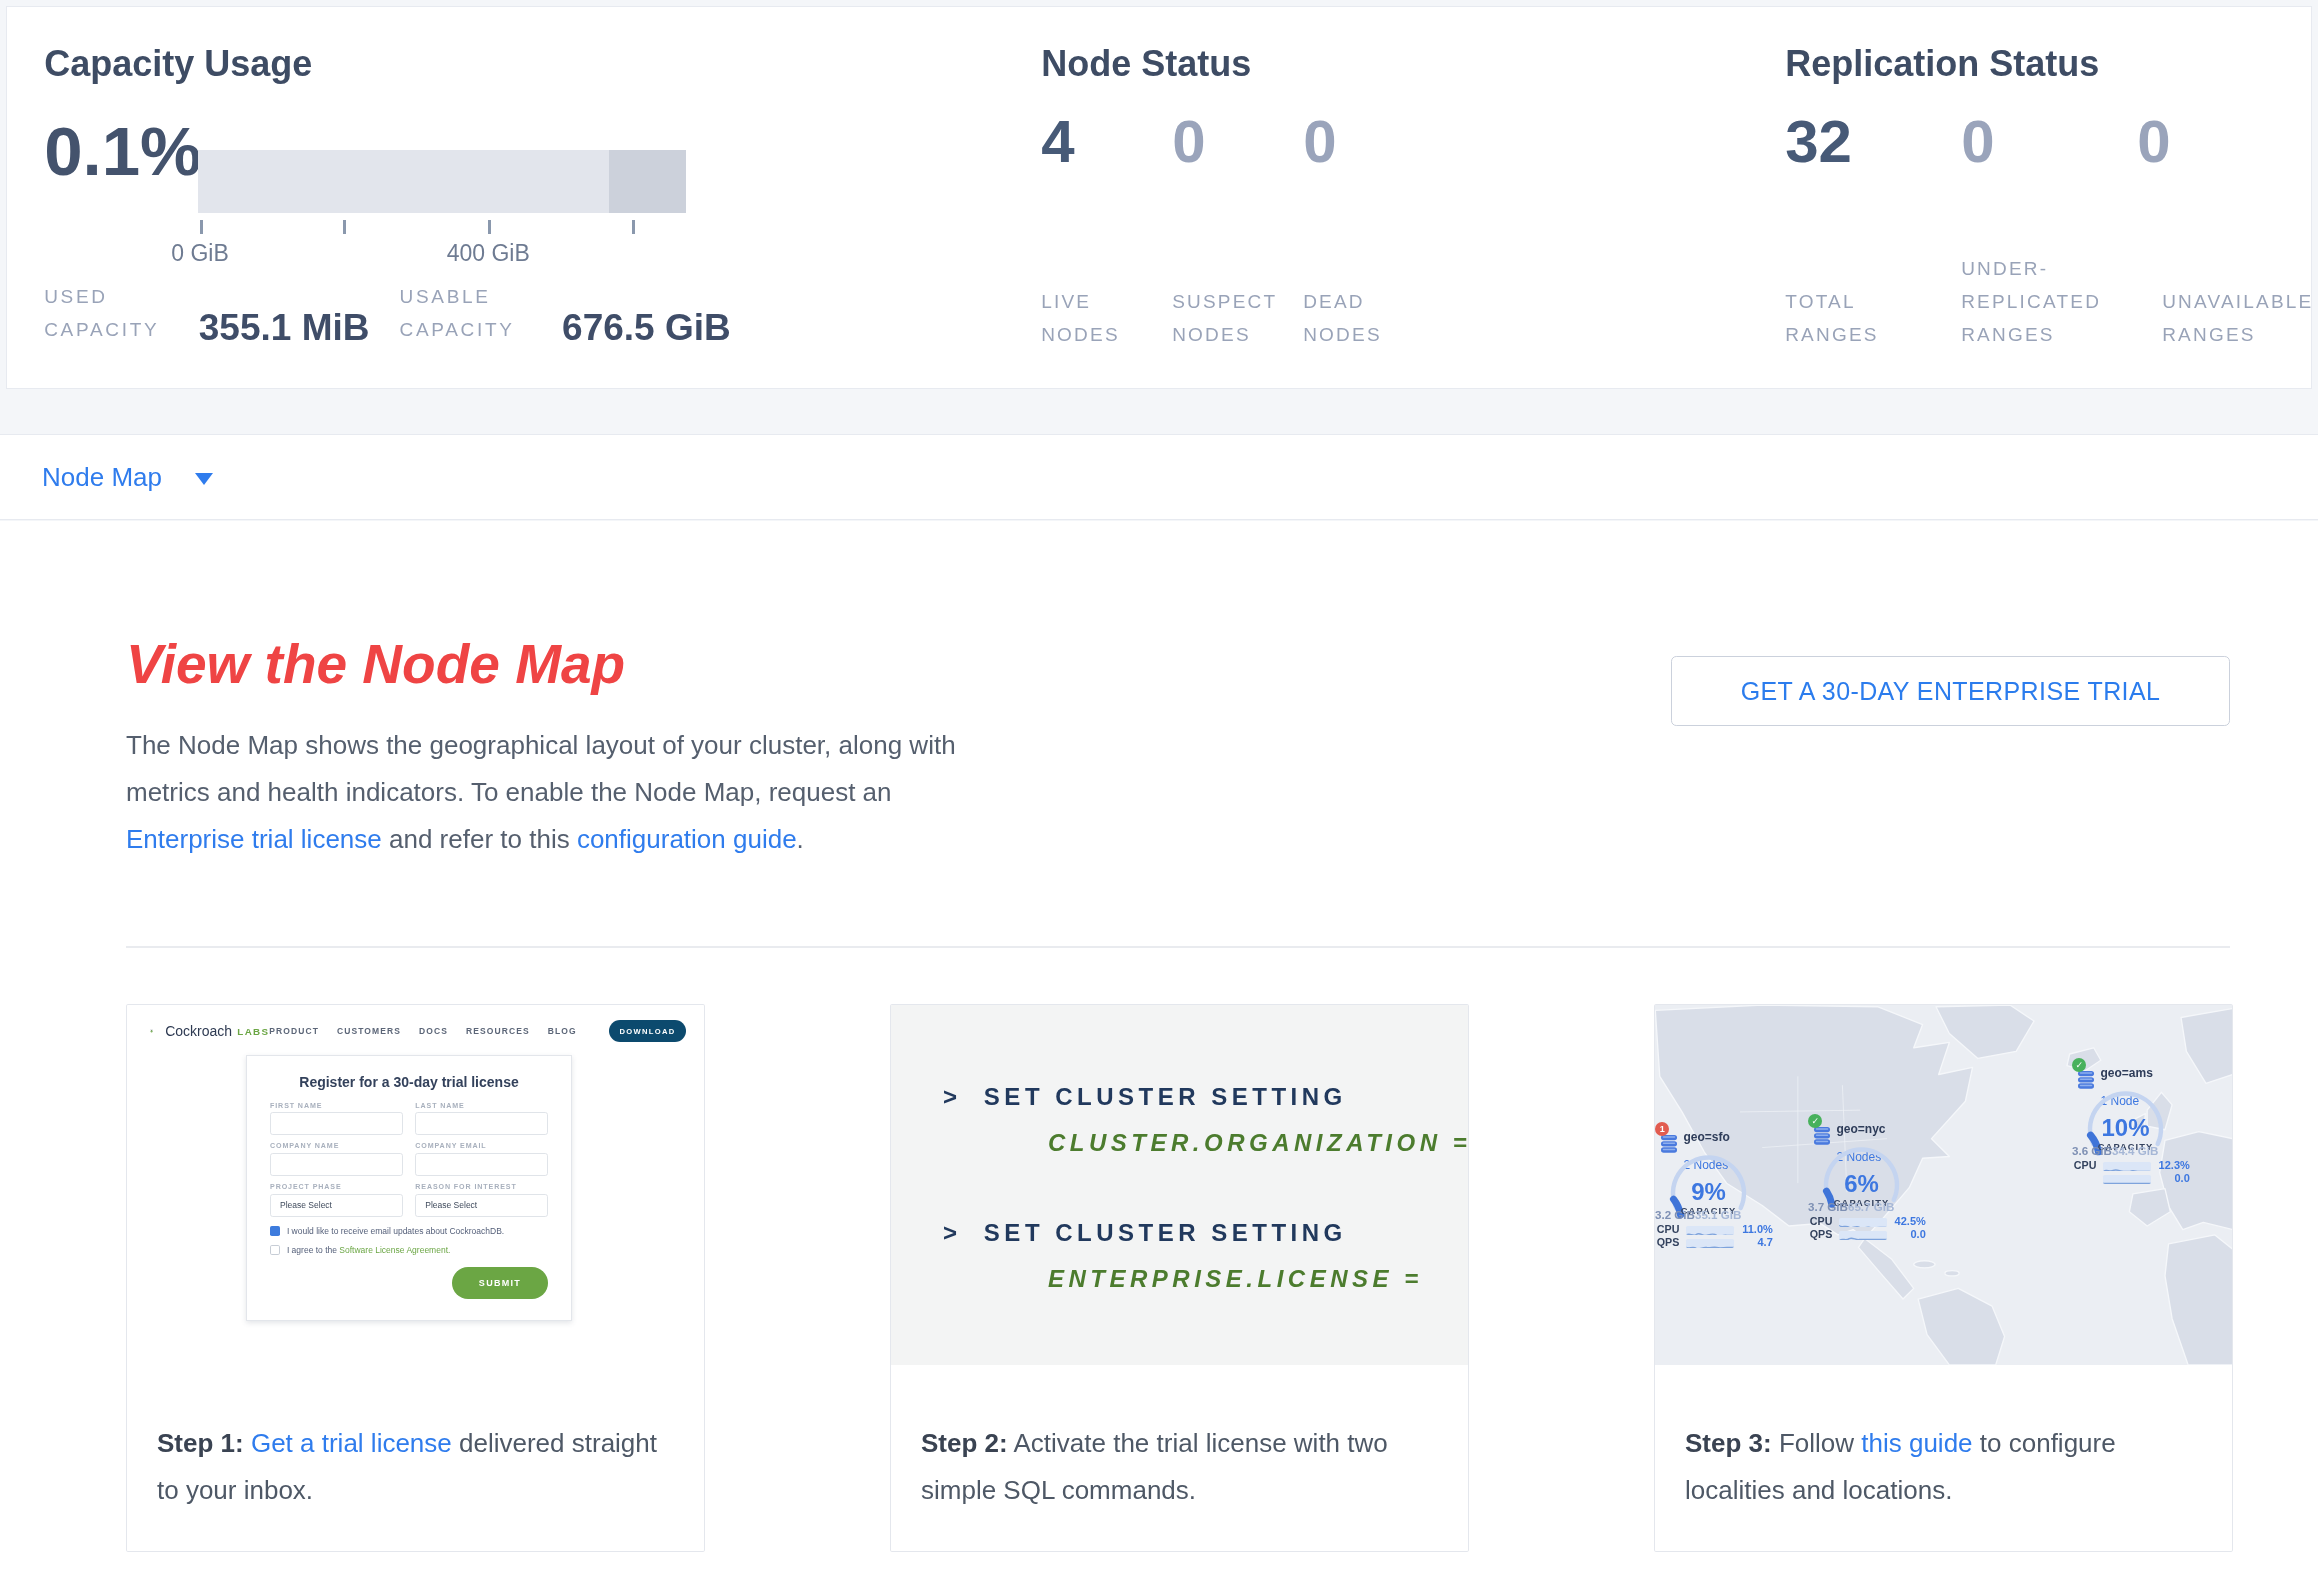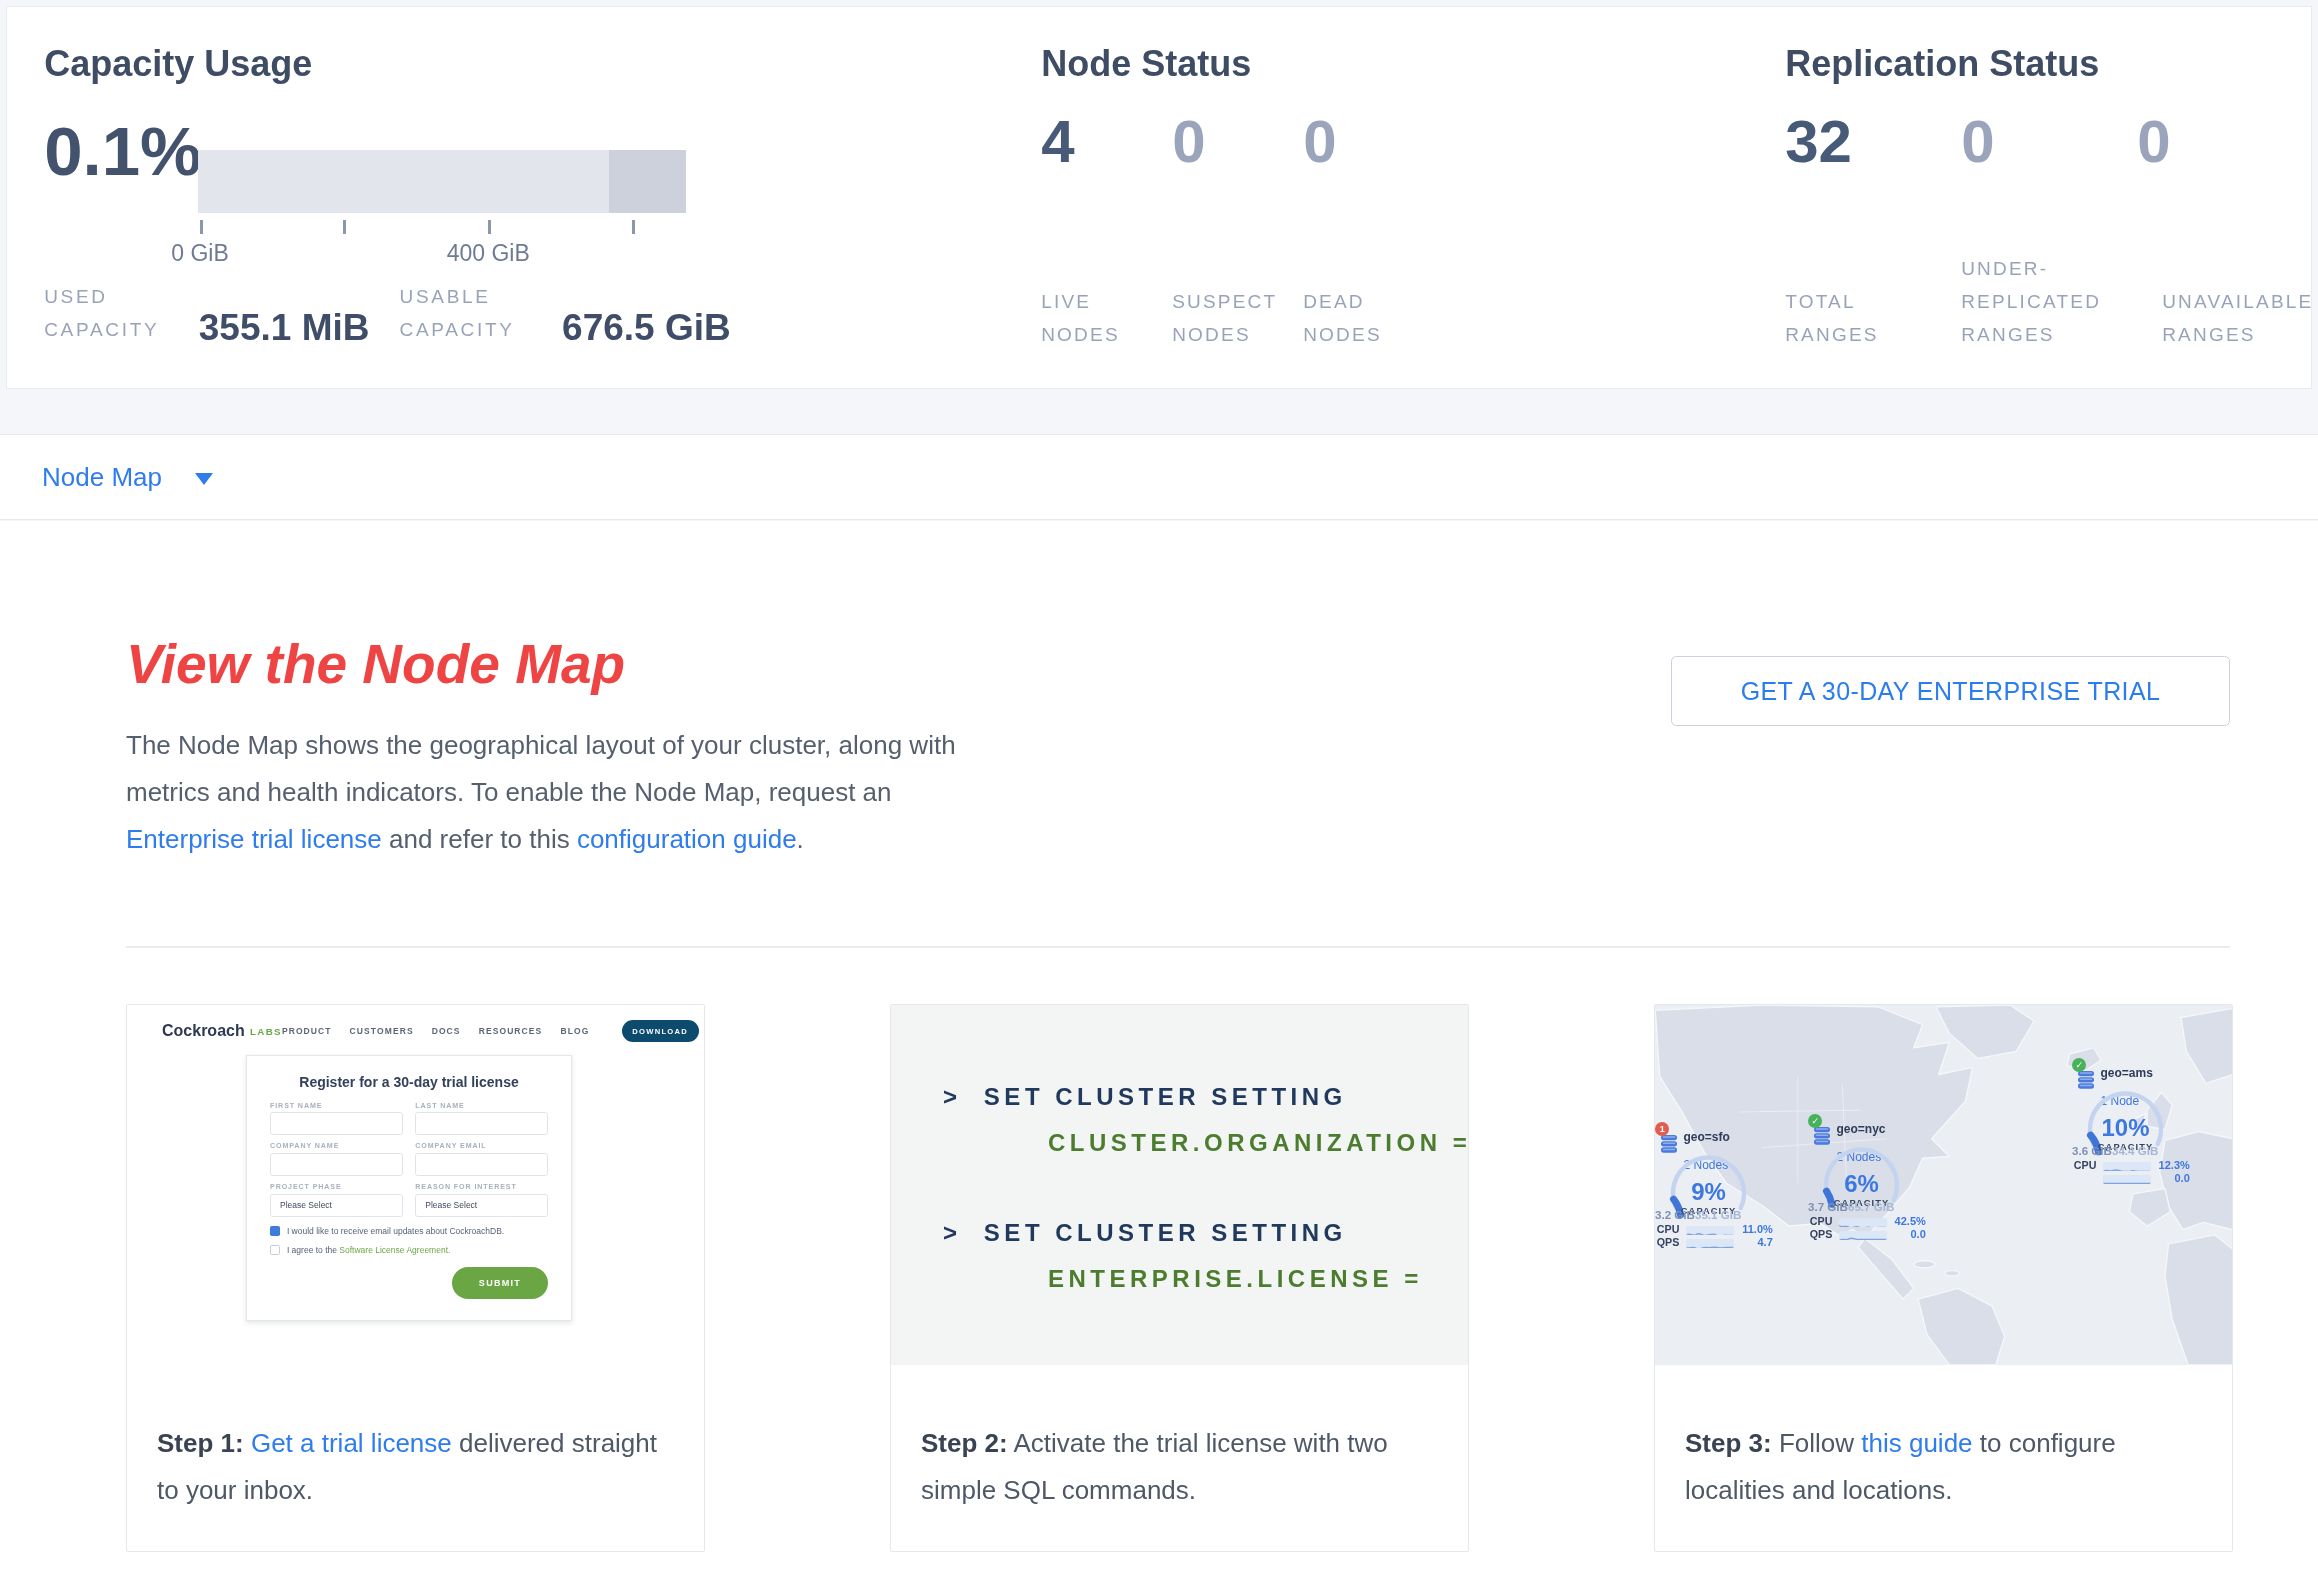--- a/index.html
+++ b/index.html
@@ -56,21 +56,21 @@
 
   .cards { position:absolute; left:126px; top:483px; display:flex; gap:185px; }
   .card { width:579px; height:548px; background:#fff; border:0.9px solid #e4e7ed; border-radius:1.8px;
     display:flex; flex-direction:column; }
   .card-media { height:360px; position:relative; overflow:hidden; flex:none; }
   .card-caption { padding:55px 23px 0 30px; font-size:26px; line-height:47px; color:#4e5866; }
   .card-caption b { color:#3a4352; }
 
   
   .mini-header { display:flex; align-items:center; padding:14.3px 18px 0 23px; }
-  .logo-name { font-size:16px; font-weight:700; color:#2e3a52; margin-left:12px; }
+  .logo-name { font-size:14px; font-weight:400; color:#2e3a52; margin-left:12px; }
   .logo-suffix { font-size:9.8px; font-weight:700; color:#6ba644; letter-spacing:1.3px; margin-left:5.3px; }
   .mini-nav { margin-left:auto; display:flex; gap:18px; align-items:center; }
   .mini-nav-item { font-size:8.5px; font-weight:700; color:#5c6678; letter-spacing:1.1px; }
   .mini-dl { width:77px; height:22px; border-radius:11.6px; background:#0c4a6e; color:#fff; font-size:7.6px;
     font-weight:700; letter-spacing:1.3px; display:flex; align-items:center; justify-content:center; margin-left:14.3px; }
   .mini-form { position:absolute; left:119px; top:50px; width:326px; height:266px; background:#fff;
     border:0.9px solid #e3e6eb; box-shadow:0 1.8px 5.3px rgba(60,70,90,.14); padding:18px 23px; }
   .mf-title { font-size:14px; font-weight:700; color:#33415b; text-align:center; margin-bottom:11.6px; }
   .mf-grid { display:grid; grid-template-columns:1fr 1fr; column-gap:12.5px; row-gap:7.1px; }
   .mf-label { font-size:7.1px; font-weight:700; color:#a8b0bd; letter-spacing:0.9px; margin-bottom:2.7px; }
@@ -81,21 +81,21 @@
   .mf-cb { width:9.8px; height:9.8px; border-radius:1.8px; flex:none; }
   .mf-cb.checked { background:#3d7bdd; }
   .mf-cb.unchecked { border:0.9px solid #c7cdd6; background:#fff; }
   .green-link { color:#6ba644; }
   .mf-submit { margin:12.5px 0 0 auto; width:96px; height:32px; border-radius:16px; background:#6ba644;
     color:#fff; font-size:9px; font-weight:700; letter-spacing:1.3px; display:flex; align-items:center; justify-content:center; }
 
   
   .code-media { background:#f3f4f4; padding:78px 0 0 52px; }
   .code-cmd { font-size:24px; font-weight:700; letter-spacing:4.5px; color:#21395d; white-space:nowrap; }
-  .code-arg { margin:18px 0 0 105px; font-size:24px; font-weight:700; letter-spacing:4.5px; color:#4c7c2e; white-space:nowrap; }
+  .code-arg { margin:18px 0 0 105px; font-size:24px; font-weight:700; letter-spacing:4.5px; color:#4c7c2e; white-space:nowrap;font-style:italic; }
   .code-group + .code-group { margin-top:62px; }
 
   
   .map-media { background:#ebeef3; }
   .worldmap { position:absolute; left:0; top:0; }
   .node-widget { position:absolute; width:120px; }
   .nw-badge { position:absolute; left:0; top:0; width:14.3px; height:14.3px; border-radius:50%; color:#fff;
     font-size:9px; font-weight:700; display:flex; align-items:center; justify-content:center; z-index:2; }
   .nw-badge.alert { background:#e25c50; } .nw-badge.ok { background:#48b15c; }
   .nw-icon { position:absolute; left:4.5px; top:11.6px; }

